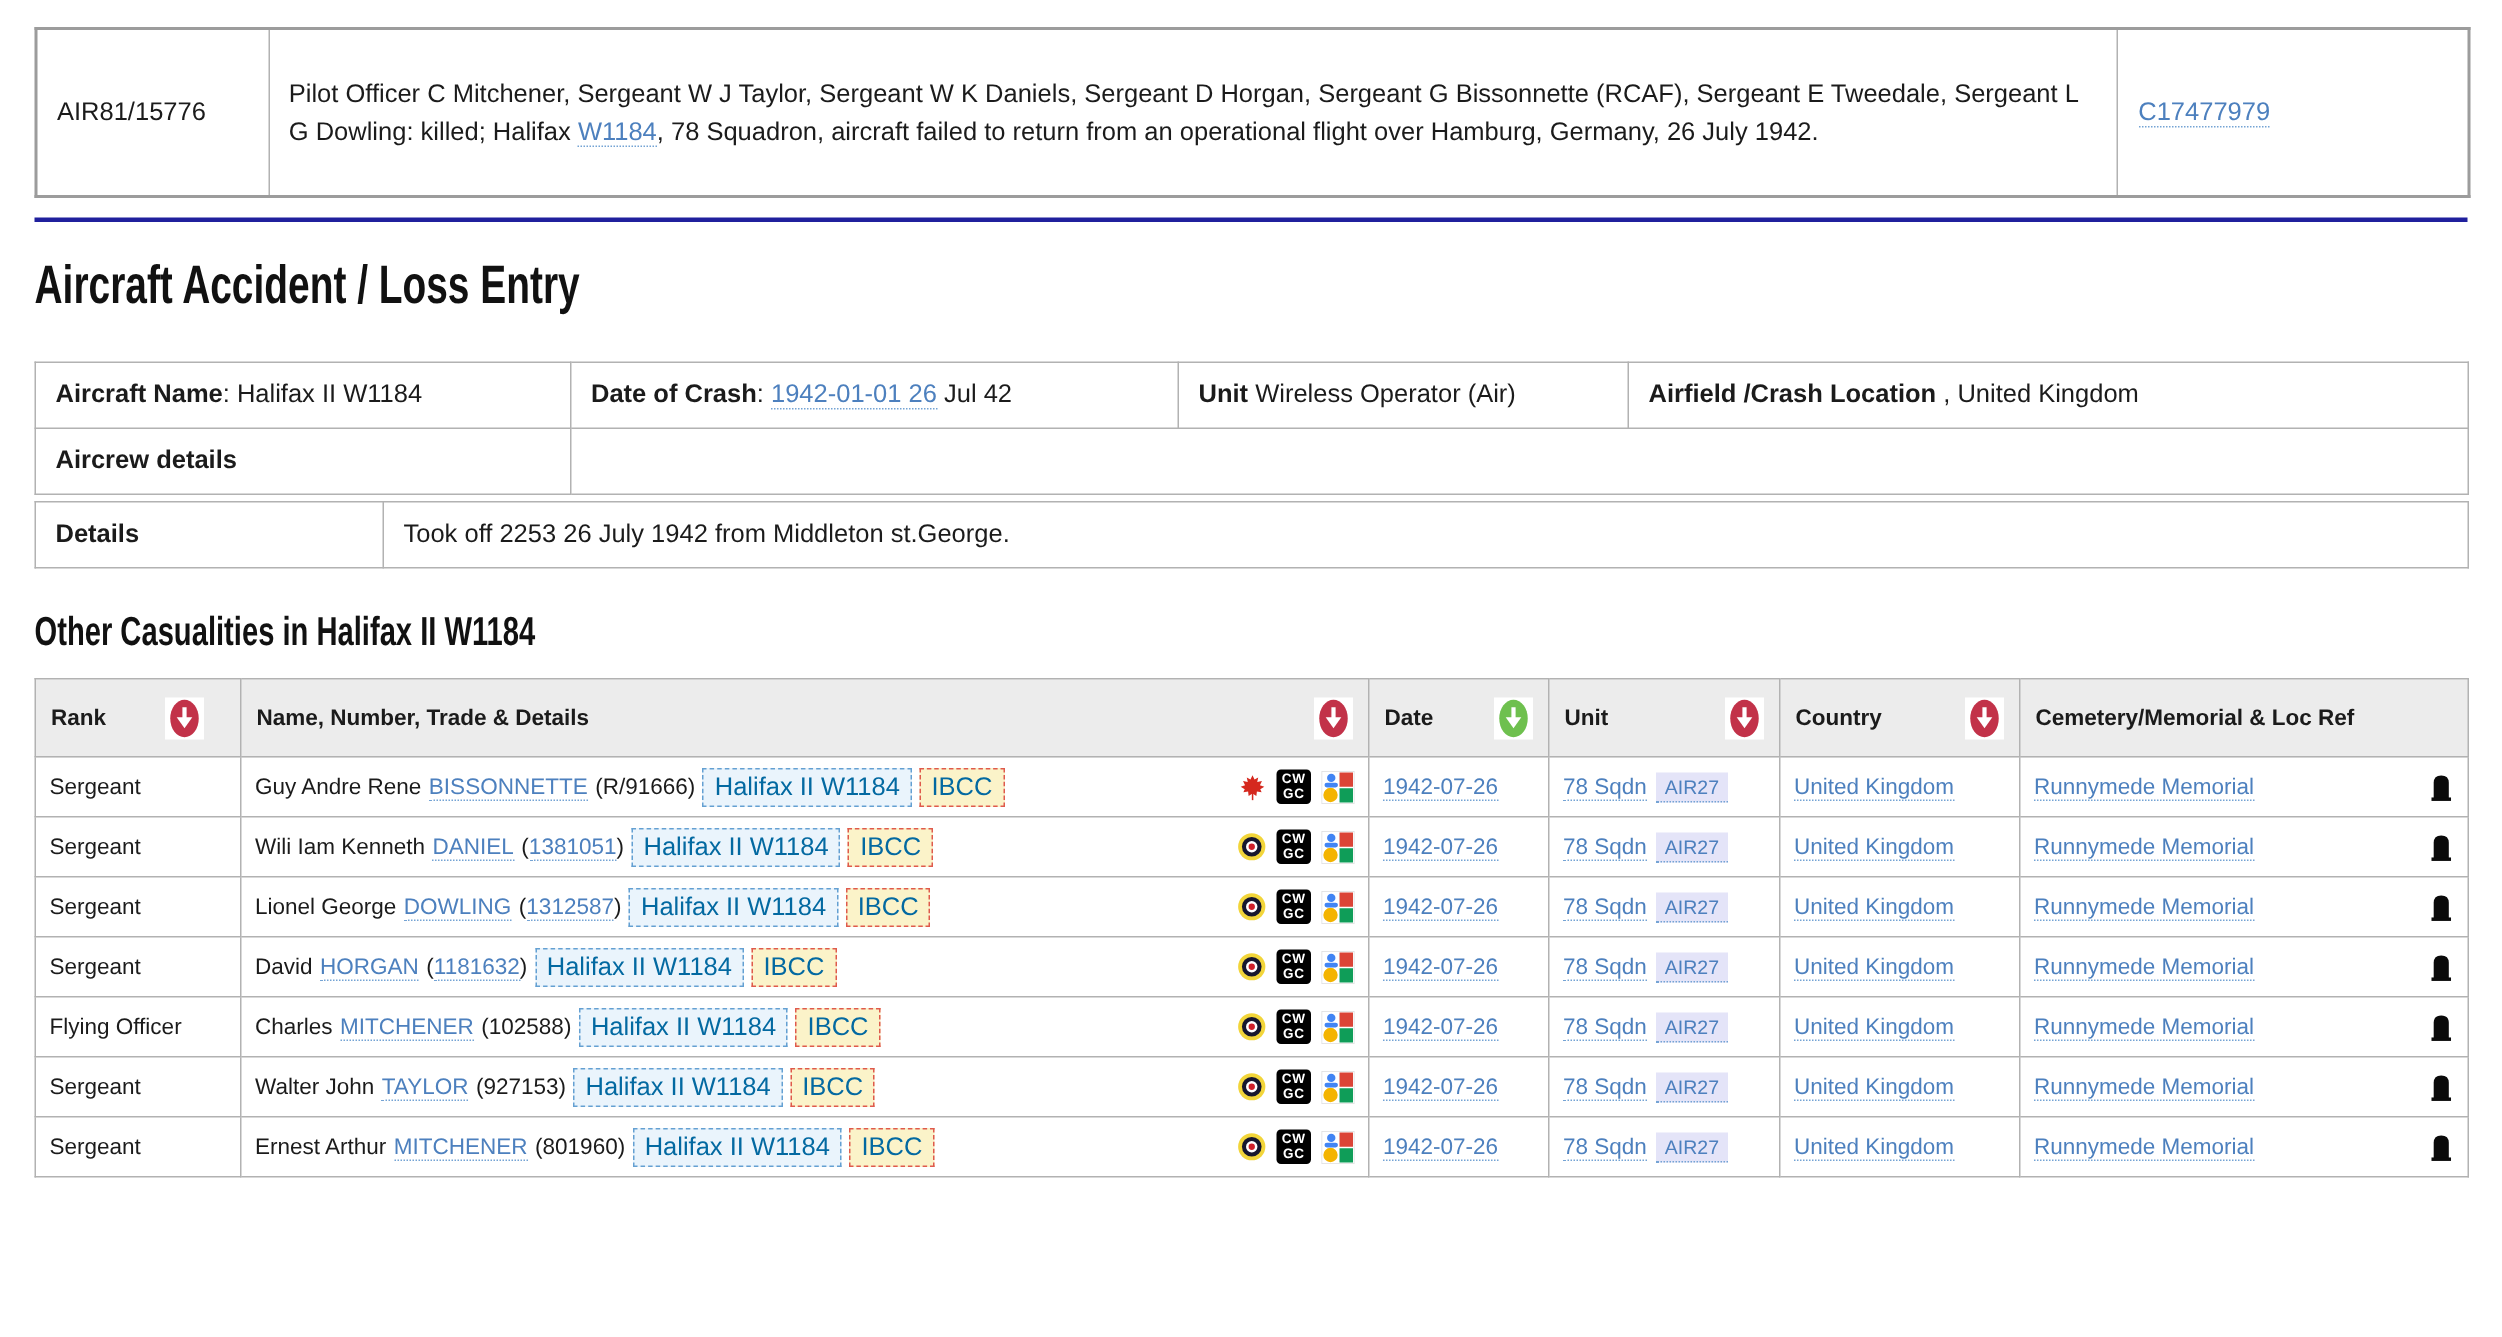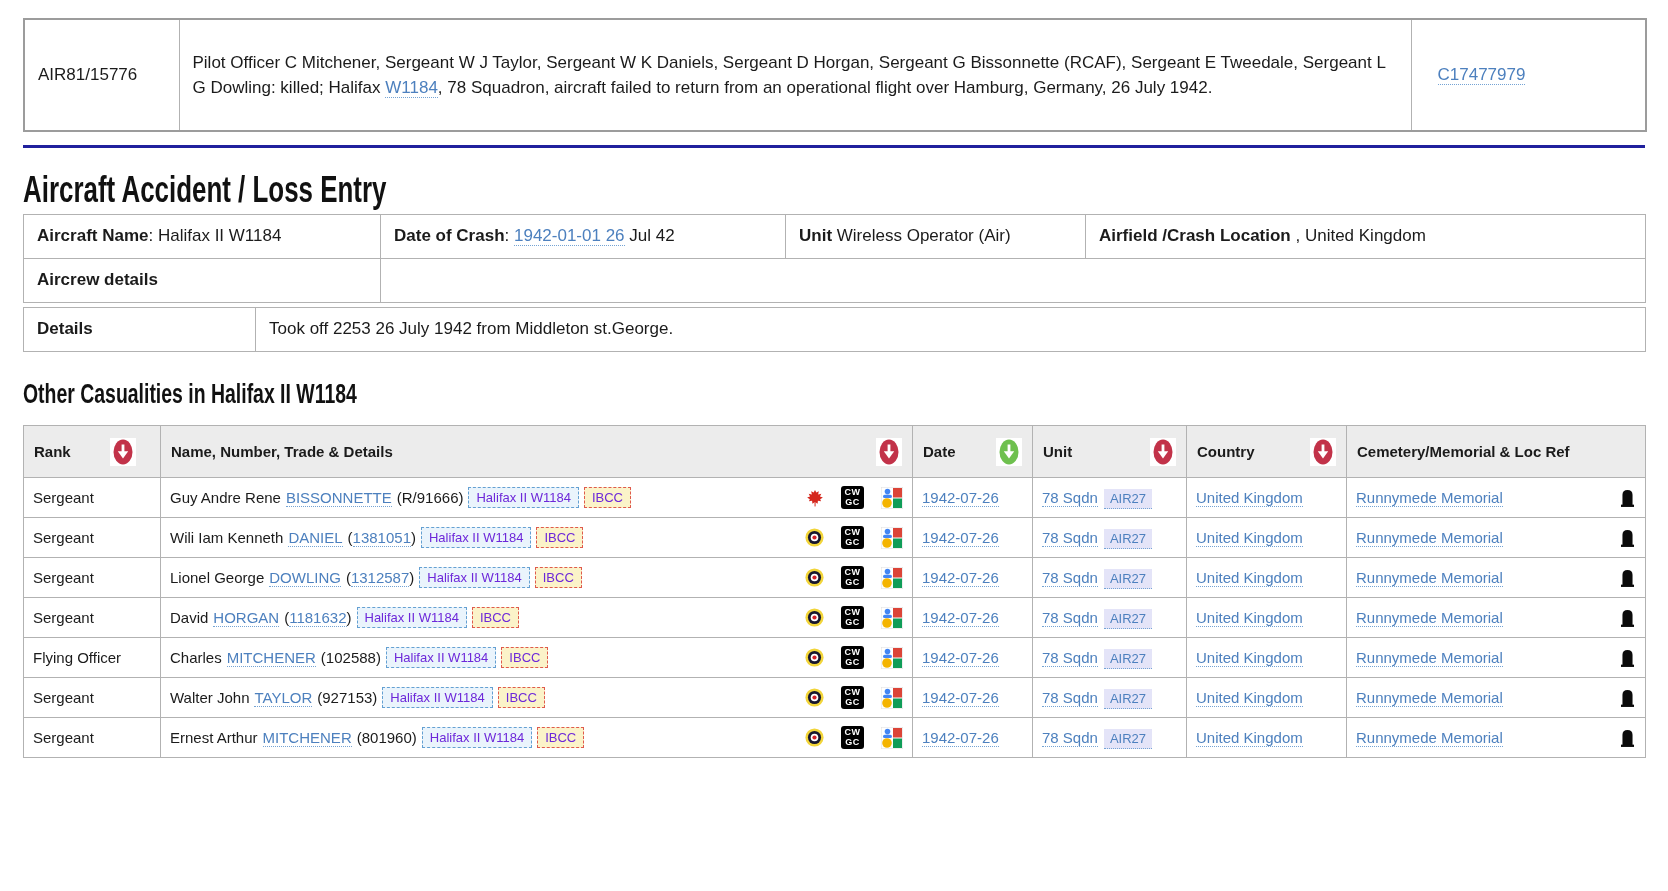--- a/index.html
+++ b/index.html
@@ -14,27 +14,27 @@
   table { border-collapse: collapse; table-layout: fixed; width: 1622px; }
   td, th { border: 1px solid #b2b2b2; text-align: left; vertical-align: middle; }
   th { background: #ececec; font-weight: bold; }
 
   
   .tbl-citation { border: 2px solid #9c9c9c; }
   .tbl-citation th { font-size: 18px; padding: 11px 13px; }
   .tbl-citation td { font-size: 17px; padding: 8px 13px; }
   .tbl-citation .cell-citation { height: 112px; }
   .tbl-citation .cell-desc { line-height: 1.5; }
-  .tbl-citation .cell-link { padding-left: 26px; }
+  .tbl-citation .cell-link { padding-left: 14px; }
 
   .navy-rule { height: 3px; background: #20209d; margin: 13px 0 0 0; width: 1622px; }
 
   
   h1.cond, h2.cond { margin: 0; line-height: 1.1; }
-  h1.cond { margin: 22px 0 4px; }
+  h1.cond { margin: 22px 0 31px; }
   h2.cond { margin: 28px 0 16px; }
   .cond > span {
     display: inline-block;
     font-weight: bold;
     transform: scaleX(0.72);
     transform-origin: 0 50%;
     letter-spacing: 0px;
     white-space: nowrap;
     color: #111;
   }
@@ -59,25 +59,25 @@
   .tbl-cas td { padding: 4px 9px; height: 40px; font-size: 15px; white-space: nowrap; overflow: hidden; }
   .th-flex { display: flex; align-items: center; justify-content: space-between; }
   .h-rank .th-flex { padding-right: 14px; }
   .h-cem { font-size: 14.5px; }
   .sort {
     display: inline-flex; align-items: center; justify-content: center;
     background: #fff; padding: 1px 3px; line-height: 0;
   }
   .c-name { font-size: 15.5px; }
   .name-flex { display: flex; align-items: center; gap: 5px; }
-  .row-icons { margin-left: auto; display: inline-flex; align-items: center; gap: 17px; line-height: 0; }
+  .row-icons { margin-left: auto; display: inline-flex; align-items: center; gap: 7px; line-height: 0; }
   .parens::before { content: "("; }
   .parens::after  { content: ")"; }
   .badge {
-    font-size: 13px; padding: 2px 7px; color: #6d28d9; white-space: nowrap;
+    font-size: 17px; padding: 2px 7px; color: #0369a1; white-space: nowrap;
   }
   .badge-aircraft { background: #eaf4fc; border: 1px dashed #64a0d2; }
   .badge-ibcc { background: #fbf3c9; border: 1px dashed #df5a4c; }
   .air27 {
     background: #e4e4f8; font-size: 13px; padding: 2px 6px; margin-left: 6px;
     color: #4d80be; border: none; border-bottom: 1px dotted #74a3d4;
   }
   .cwgc {
     display: inline-flex; flex-direction: column; align-items: center; justify-content: center;
     width: 23px; height: 23px; background: #000; border-radius: 3px;

